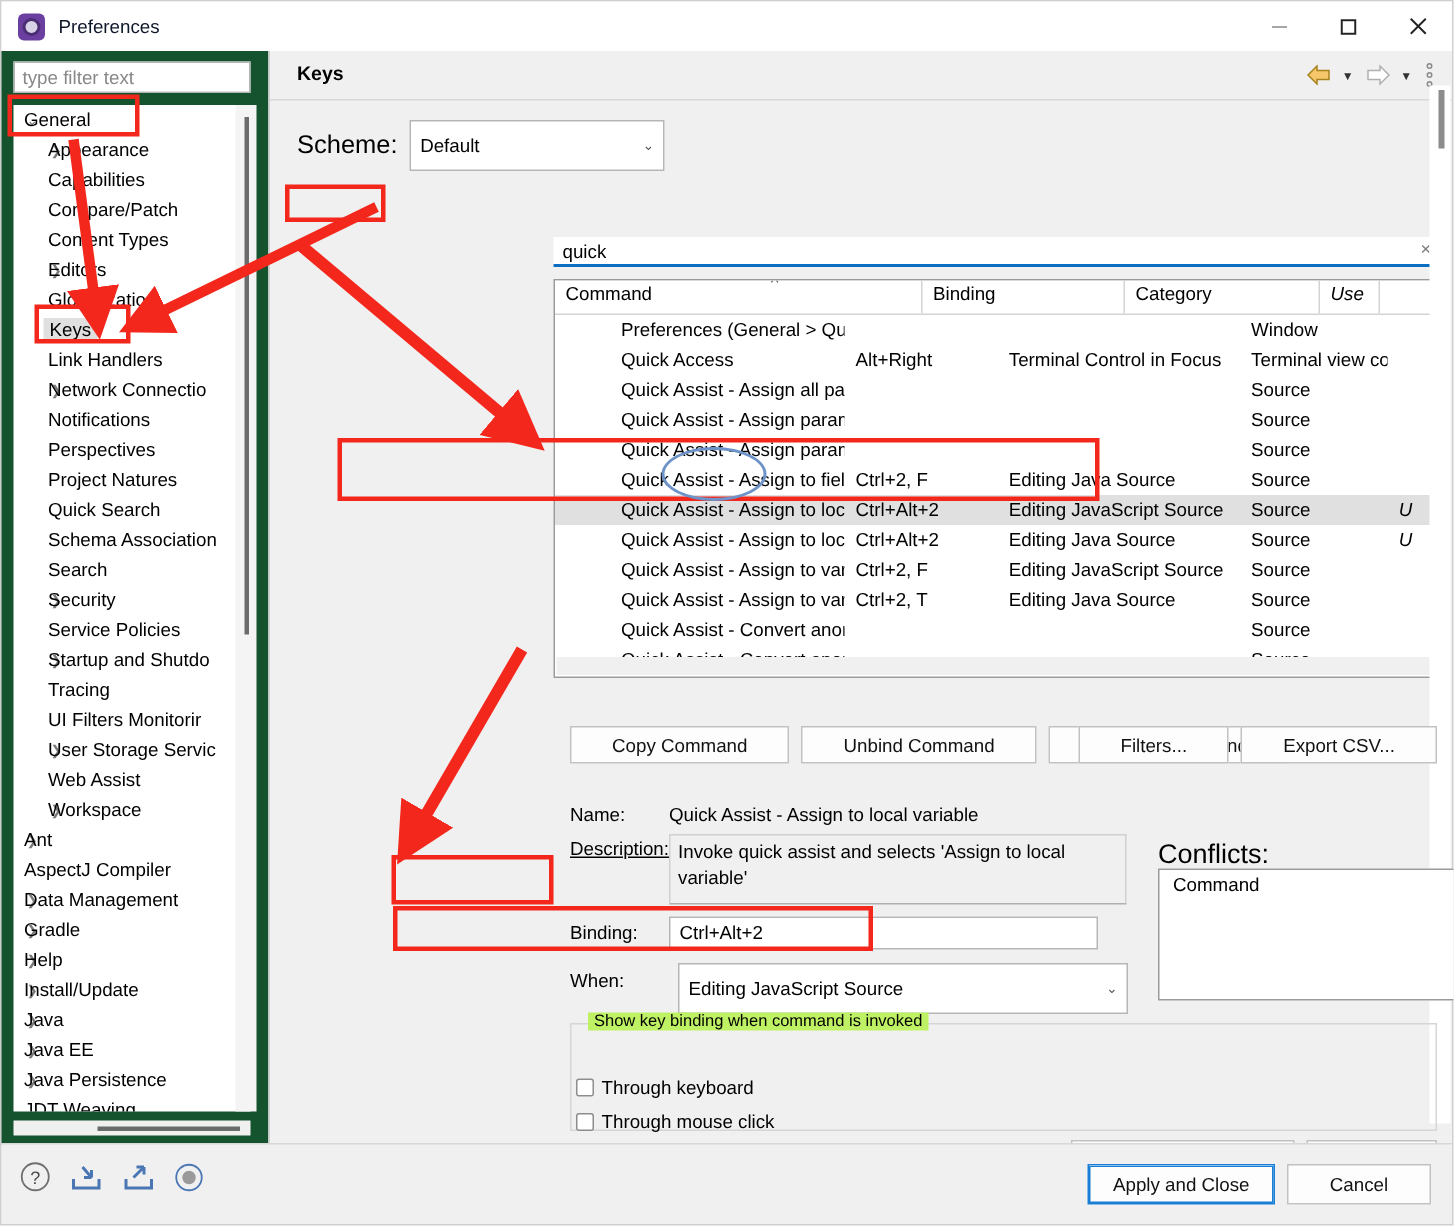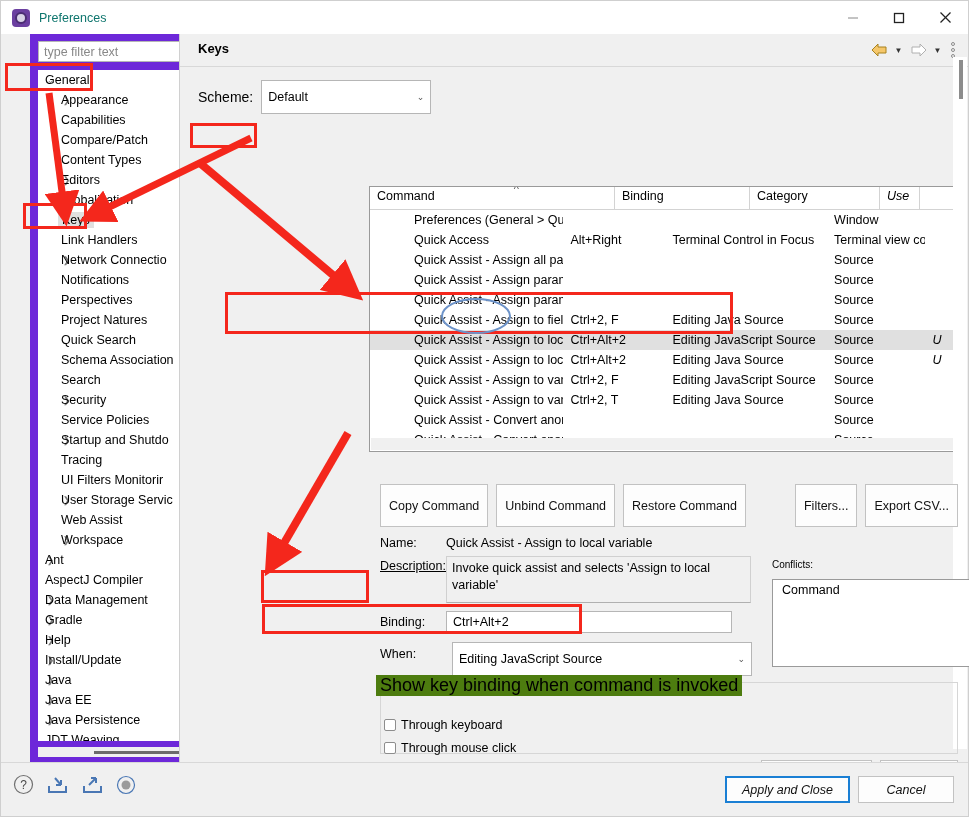--- a/index.html
+++ b/index.html
@@ -11,30 +11,30 @@
     background:#f0f0f0;
     position:relative;
   }
   .win{position:absolute;inset:0;background:#f0f0f0;border:1px solid #cfcfcf;box-sizing:border-box;}
 
   
   .titlebar{height:33px;background:#ffffff;display:flex;align-items:center;position:relative;}
   .title-icon{width:18px;height:18px;margin-left:11px;margin-right:9px;position:relative;flex:none;}
   .title-icon .oring{position:absolute;inset:0;border-radius:4px;background:#6b3fa0;}
   .title-icon .iring{position:absolute;left:3px;top:3px;width:12px;height:12px;border-radius:50%;background:#d8d2e6;border:2px solid #4b2d73;box-sizing:border-box;}
-  .title-text{font-size:12.5px;color:#0f766e;}
+  .title-text{font-size:12.5px;color:#0f172a;}
   .win-ctrls{position:absolute;right:0;top:0;height:33px;display:flex;}
   .win-btn{width:46px;height:33px;display:flex;align-items:center;justify-content:center;font-size:13px;color:#3b3b3b;}
   .win-btn svg{display:block;}
 
   
   .content{position:absolute;left:0;top:33px;right:0;bottom:0;}
 
   
-  .leftpane{position:absolute;left:0;top:0;width:178px;bottom:53px;background:#6d28d9;margin-left:29px;}
+  .leftpane{position:absolute;left:0;top:0;width:178px;bottom:53px;background:#14532d;}
   .filter-box{position:absolute;left:8px;top:7px;width:158px;height:21px;background:#fff;border:1px solid #b6b6b6;box-sizing:border-box;
               font-size:12.5px;color:#888;padding:2px 5px;line-height:17px;}
   .tree{position:absolute;left:8px;top:36px;width:158px;bottom:22px;background:#fff;overflow:hidden;}
   .tree-scroll-track{position:absolute;right:8px;top:36px;width:14px;bottom:22px;background:#f4f4f4;}
   .tree-scroll-thumb{position:absolute;right:13px;top:44px;width:3px;height:345px;background:#6b6b6b;}
   .tree-hscroll{position:absolute;left:8px;bottom:6px;width:158px;height:10px;background:#f0f0f0;}
   .tree-hthumb{position:absolute;left:64px;bottom:9px;width:95px;height:3px;background:#6b6b6b;}
   .titem{height:20px;display:flex;align-items:center;font-size:12.5px;white-space:nowrap;position:relative;}
   .titem .arrow{width:13px;flex:none;color:#7a7a7a;font-size:9px;text-align:center;line-height:20px;}
   .titem .lbl{padding-left:1px;}
@@ -46,21 +46,21 @@
   .rightpane{position:absolute;left:178px;top:0;right:0;bottom:53px;background:#f0f0f0;border-left:1px solid #d0d0d0;}
   .page-head{position:absolute;left:0;top:0;right:0;height:32px;background:#f0f0f0;border-bottom:1px solid #d8d8d8;}
   .page-title{position:absolute;left:18px;top:7px;font-weight:bold;font-size:13px;}
   .nav{position:absolute;right:8px;top:5px;display:flex;align-items:center;gap:2px;}
   .navbtn{width:22px;height:22px;display:flex;align-items:center;justify-content:center;}
   .navdrop{width:13px;height:22px;display:flex;align-items:center;justify-content:center;font-size:8px;color:#333;}
   .dots{width:14px;height:22px;display:flex;flex-direction:column;align-items:center;justify-content:center;gap:2px;}
   .dots i{width:4px;height:4px;border-radius:50%;border:1px solid #8b8b8b;box-sizing:border-box;display:block;}
 
   .scheme-row{position:absolute;left:18px;top:46px;display:flex;align-items:center;}
-  .scheme-lbl{font-size:14px;margin-right:8px;}
+  .scheme-lbl{font-size:17px;margin-right:8px;}
   .combo{height:23px;background:#fff;border:1px solid #b6b6b6;box-sizing:border-box;display:flex;align-items:center;
          font-size:12.5px;padding:16px 6px;position:relative;}
   .combo .cv{flex:1;}
   .combo .cc{font-size:9px;color:#555;margin-left:6px;}
   #scheme-combo{width:170px;}
 
   
   .filter-row{position:absolute;left:189px;top:124px;right:10px;height:21px;}
   .filter-input{position:absolute;left:0;top:0;right:0;height:20px;background:#fff;border:none;border-bottom:2px solid #0a6fc2;
                 box-sizing:border-box;font-size:12.5px;padding:1px 6px;line-height:18px;}
@@ -77,60 +77,60 @@
   .c-cmd{width:245px;padding-left:44px;}
   .c-bind{width:135px;}
   .c-when{width:215px;}
   .c-cat{width:130px;}
   .c-use{width:40px;font-style:italic;}
   .tbl-vtrack{position:absolute;right:1px;top:23px;width:14px;bottom:14px;background:#fff;}
   .tbl-vthumb{position:absolute;right:5px;top:26px;width:4px;height:39px;background:#8c8c8c;}
   .tbl-hband{position:absolute;left:1px;right:1px;bottom:1px;height:12px;background:#f0f0f0;}
 
   
-  .btn{height:43px;background:#fdfdfd;border:1px solid #c2c2c2;box-sizing:border-box;font-size:12.5px;
-       display:inline-flex;align-items:center;justify-content:center;padding:0 8px;color:#111;}
+  .btn{height:25px;background:#fdfdfd;border:1px solid #c2c2c2;box-sizing:border-box;font-size:12.5px;
+       display:inline-flex;align-items:center;justify-content:center;padding:0 27px;color:#111;}
   .btn.default{border:1px solid #1a7fd4;box-shadow:0 0 0 1px #1a7fd4 inset;}
   .btnrow{position:absolute;left:200px;top:450px;display:flex;gap:8px;}
   .btnrow-right{position:absolute;right:10px;top:450px;display:flex;gap:8px;}
 
   
   .lbl{position:absolute;font-size:12.5px;}
   .name-lbl{left:200px;top:502px;}
   .name-val{left:266px;top:502px;}
   .desc-lbl{left:200px;top:525px;text-decoration:underline;}
   .desc-box{position:absolute;left:266px;top:522px;width:305px;height:47px;background:#f0f0f0;border:1px solid #d0d0d0;
             border-bottom:1px solid #b0b0b0;box-sizing:border-box;font-size:12.5px;padding:3px 5px;line-height:17px;}
   .bind-lbl{left:200px;top:581px;}
   .bind-box{position:absolute;left:266px;top:577px;width:286px;height:22px;background:#fff;border:1px solid #b6b6b6;
             box-sizing:border-box;font-size:12.5px;padding:2px 6px;line-height:17px;}
   .when-lbl{left:200px;top:613px;}
   #when-combo{position:absolute;left:272px;top:608px;width:300px;}
 
-  .conf-lbl{position:absolute;left:592px;top:525px;font-size:10px;}
+  .conf-lbl{position:absolute;left:592px;top:525px;font-size:18px;}
   .conf-tbl{position:absolute;left:592px;top:545px;width:367px;height:88px;background:#fff;border:1px solid #9a9a9a;box-sizing:border-box;}
   .conf-head{display:flex;height:22px;}
   .conf-th{font-size:12.5px;padding:3px 0 0 9px;box-sizing:border-box;}
   .conf-c1{width:215px;border-right:1px solid #d3d3d3;}
 
   
   .grp{position:absolute;left:200px;top:648px;right:10px;height:72px;border:1px solid #d6d6d6;box-sizing:border-box;}
-  .grp-title{position:absolute;left:196px;top:641px;background:#4d7c0f;padding:0 4px;font-size:18px;}
+  .grp-title{position:absolute;left:212px;top:641px;background:#bef264;padding:0 4px;font-size:11px;}
   .chk-row{position:absolute;display:flex;align-items:center;font-size:12.5px;margin-top:14px;}
   .chk{width:12px;height:12px;border:1px solid #8d8d8d;background:#fff;box-sizing:border-box;margin-right:5px;border-radius:2px;}
   .chk1{left:204px;top:670px;}
   .chk2{left:204px;top:693px;}
   .cn-note{position:absolute;left:424px;top:680px;color:#ff2f2f;font-size:14.5px;letter-spacing:.5px;}
 
   .rd-row{position:absolute;right:10px;top:726px;display:flex;gap:8px;}
 
   
   .footer{position:absolute;left:0;right:0;bottom:0;height:53px;background:#f0f0f0;border-top:1px solid #d8d8d8;}
   .foot-icons{position:absolute;left:12px;top:11px;display:flex;align-items:center;gap:12px;}
-  .foot-btns{position:absolute;right:14px;top:13px;display:flex;gap:8px;font-style:italic;}
+  .foot-btns{position:absolute;right:14px;top:13px;display:flex;gap:8px;}
   .foot-btns .btn{height:27px;padding:0 16px;}
 
   
   .ann{position:absolute;border:3px solid #f4271c;box-sizing:border-box;pointer-events:none;}
   .ann-a{left:4px;top:62px;width:88px;height:28px;}
   .ann-b{left:22px;top:202px;width:64px;height:26px;}
   .ann-c{left:189px;top:122px;width:67px;height:25px;}
   .ann-d{left:224px;top:291px;width:508px;height:42px;}
   .ann-e{left:260px;top:569px;width:108px;height:33px;}
   .ann-f{left:261px;top:603px;width:320px;height:30px;}
@@ -343,20 +343,24 @@
       </div>
 
       <div class="scheme-row">
         <span class="scheme-lbl">Scheme:</span>
         <div class="combo" id="scheme-combo">
           <span class="cv">Default</span>
           <span class="cc">⌄</span>
         </div>
       </div>
 
+      <div class="filter-row">
+        <div class="filter-input">quick</div>
+        <div class="filter-clear">×</div>
+      </div>
 
       <div class="tbl">
         <div class="thead" id="thead">
             <div class="th c-cmd sortmark" style="padding-left: 7px;">Command</div>
             <div class="th c-bind">Binding</div>
             <div class="th c-cat">Category</div>
             <div class="th c-use">Use</div>
           </div>
         <div id="tbody">
             <div class="trow">

